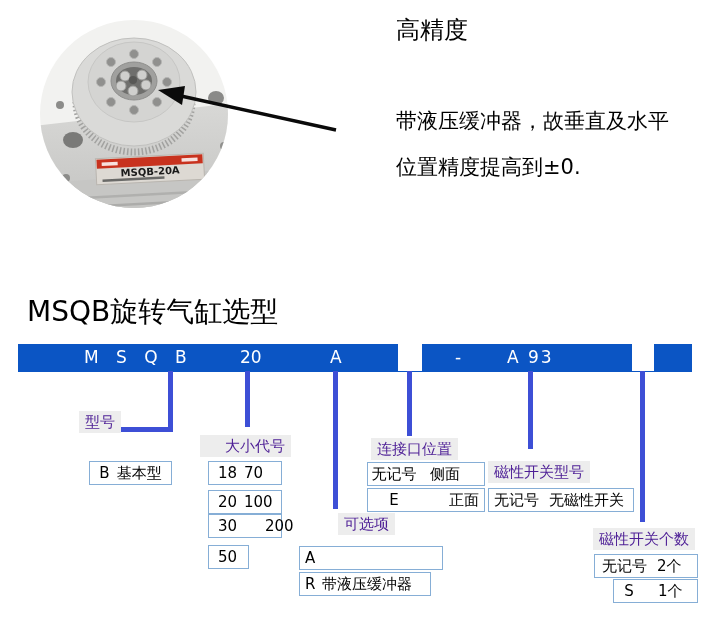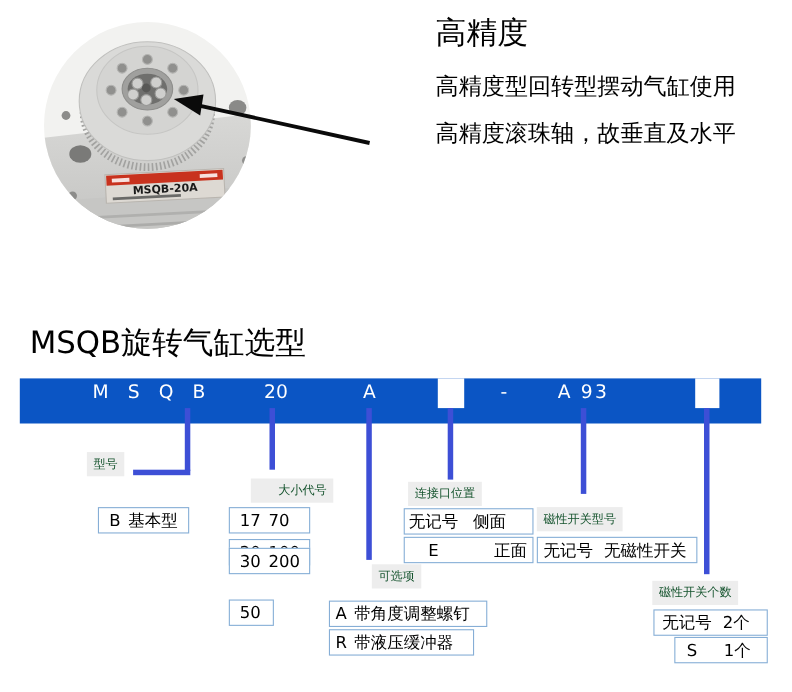--- a/index.html
+++ b/index.html
@@ -2,61 +2,61 @@
 <html><head>
 <meta charset="utf-8">
 <style>
   html,body{margin:0;padding:0;background:#ffffff;}
   #stage{
     position:relative;width:720px;height:629px;background:#ffffff;overflow:hidden;
     font-family:"DejaVu Sans","Liberation Sans",sans-serif;color:#000;
   }
   .abs{position:absolute;}
   
-  .feature-title{left:396px;top:14px;font-size:28px;line-height:32px;color:#000;}
+  .feature-title{left:396px;top:14px;font-size:24px;line-height:32px;color:#000;}
   .feature-line{left:396px;width:320px;font-size:21px;line-height:28px;color:#000;}
   .fl1{top:64px;} .fl2{top:107px;} .fl3{top:153px;}
   
   .section-title{left:27px;top:293px;font-size:28px;font-weight:500;color:#000;}
   
-  .model-bar{left:18px;top:344px;width:674px;height:41px;background:#0b55c4;}
+  .model-bar{left:18px;top:344px;width:674px;height:28px;background:#0b55c4;}
   .model-bar span{position:absolute;top:0;height:27px;line-height:27px;color:#fff;font-size:17px;}
   .seg-series{left:66px;letter-spacing:6px;}
   .seg-size{left:222px;}
   .seg-option{left:312px;}
   .seg-dash{left:437px;}
   .seg-switch{left:489px;letter-spacing:2px;}
   .blank-box{position:absolute;top:3px;width:24px;height:21px;background:#ffffff;}
   .blank1{left:380px;} .blank2{left:614px;width:22px;}
   
   .vline{width:5px;background:#3d4fd6;}
   .hline{height:5px;background:#3d4fd6;}
   .v1{left:168px;top:371px;height:57px;}
   .h1{left:121px;top:427px;width:52px;}
   .v2{left:245px;top:371px;height:56px;}
   .v3{left:333px;top:371px;height:138px;}
   .v4{left:407px;top:371px;height:65px;}
   .v5{left:528px;top:371px;height:78px;}
   .v6{left:640px;top:371px;height:151px;}
   
-  .tag{background:#ededed;font-size:11px;line-height:20px;padding:1px 6px;color:#14532d;white-space:nowrap;}
+  .tag{background:#ededed;font-size:15px;line-height:20px;padding:1px 6px;color:#4c1d95;white-space:nowrap;}
   .tag-model{left:79px;top:411px;}
-  .tag-size{left:228px;top:435px;padding-left:25px;}
+  .tag-size{left:200px;top:435px;padding-left:25px;}
   .tag-options{left:299px;top:513px;margin-left:39px;}
   .tag-port{left:371px;top:438px;}
   .tag-switch-model{left:488px;top:461px;}
   .tag-switch-count{left:593px;top:528px;}
   
   .opt{box-sizing:border-box;border:1px solid #86aed6;background:#fff;height:24px;
        display:flex;align-items:center;font-size:15px;white-space:nowrap;color:#000;}
   .opt .code{flex:0 0 auto;}
   .box-model{left:89px;top:461px;width:83px;justify-content:center;gap:7px;}
   .box-size{left:208px;width:74px;padding-left:9px;}
   .box-size .code{width:26px;}
-  .bs1{top:461px;} .bs2{top:490px;} .bs3{top:498px;} .bs4{top:545px;width:41px;}
+  .bs1{top:461px;} .bs2{top:490px;} .bs3{top:514px;gap:21px;} .bs4{top:545px;width:41px;}
   .box-opt{padding-left:5px;}
   .box-opt .code{width:17px;}
   .bo1{left:299px;top:546px;width:144px;}
   .bo2{left:299px;top:572px;width:132px;}
   .box-port{left:367px;width:118px;padding:0 5px 0 0;}
   .box-port .code{width:52px;text-align:center;}
   .bp1{top:462px;} .bp1 .val{margin-left:10px;}
   .bp2{top:488px;} .bp2 .val{margin-left:auto;}
   .box-swm{left:488px;top:488px;width:146px;padding-left:5px;gap:10px;}
   .box-swc1{left:594px;top:554px;width:104px;padding-left:7px;gap:10px;}
@@ -127,22 +127,22 @@
       </g>
     </g>
 
     <g>
       <line x1="161" y1="90" x2="316" y2="124" stroke="#0a0a0a" stroke-width="3.5"></line>
       <polygon points="138,84 165,80 162,99" fill="#0a0a0a"></polygon>
     </g>
   </svg>
 
   <div class="abs feature-title">高精度</div>
-  <div class="abs feature-line fl1">高精度型回转型摆动气缸使用</div>
-  <div class="abs feature-line fl2">高精度滚珠轴，故垂直及水平</div>
+  <div class="abs feature-line fl2">带液压缓冲器，故垂直及水平</div>
+  <div class="abs feature-line fl3">位置精度提高到±0.</div>
 
   <div class="abs section-title">MSQB旋转气缸选型</div>
 
   <div class="abs model-bar">
     <span class="seg-series">M S Q B</span>
     <span class="seg-size">20</span>
     <span class="seg-option">A</span>
     <span class="blank-box blank1"></span>
     <span class="seg-dash">-</span>
     <span class="seg-switch">A 93</span>
@@ -163,39 +163,38 @@
   <div class="abs tag tag-port">连接口位置</div>
   <div class="abs tag tag-switch-model">磁性开关型号</div>
   <div class="abs tag tag-switch-count">磁性开关个数</div>
 
   <div class="abs opt box-model">
     <span class="code">B</span>
     <span class="val">基本型</span>
   </div>
 
   <div class="abs opt box-size bs1">
-    <span class="code">17</span>
+    <span class="code">18</span>
     <span class="val">70</span>
   </div>
   <div class="abs opt box-size bs2">
     <span class="code">20</span>
     <span class="val">100</span>
   </div>
   <div class="abs opt box-size bs3">
     <span class="code">30</span>
     <span class="val">200</span>
   </div>
   <div class="abs opt box-size bs4">
     <span class="code">50</span>
     <span class="val"></span>
   </div>
 
   <div class="abs opt box-opt bo1">
     <span class="code">A</span>
-    <span class="val">带角度调整螺钉</span>
   </div>
   <div class="abs opt box-opt bo2">
     <span class="code">R</span>
     <span class="val">带液压缓冲器</span>
   </div>
 
   <div class="abs opt box-port bp1">
     <span class="code">无记号</span>
     <span class="val">侧面</span>
   </div>

